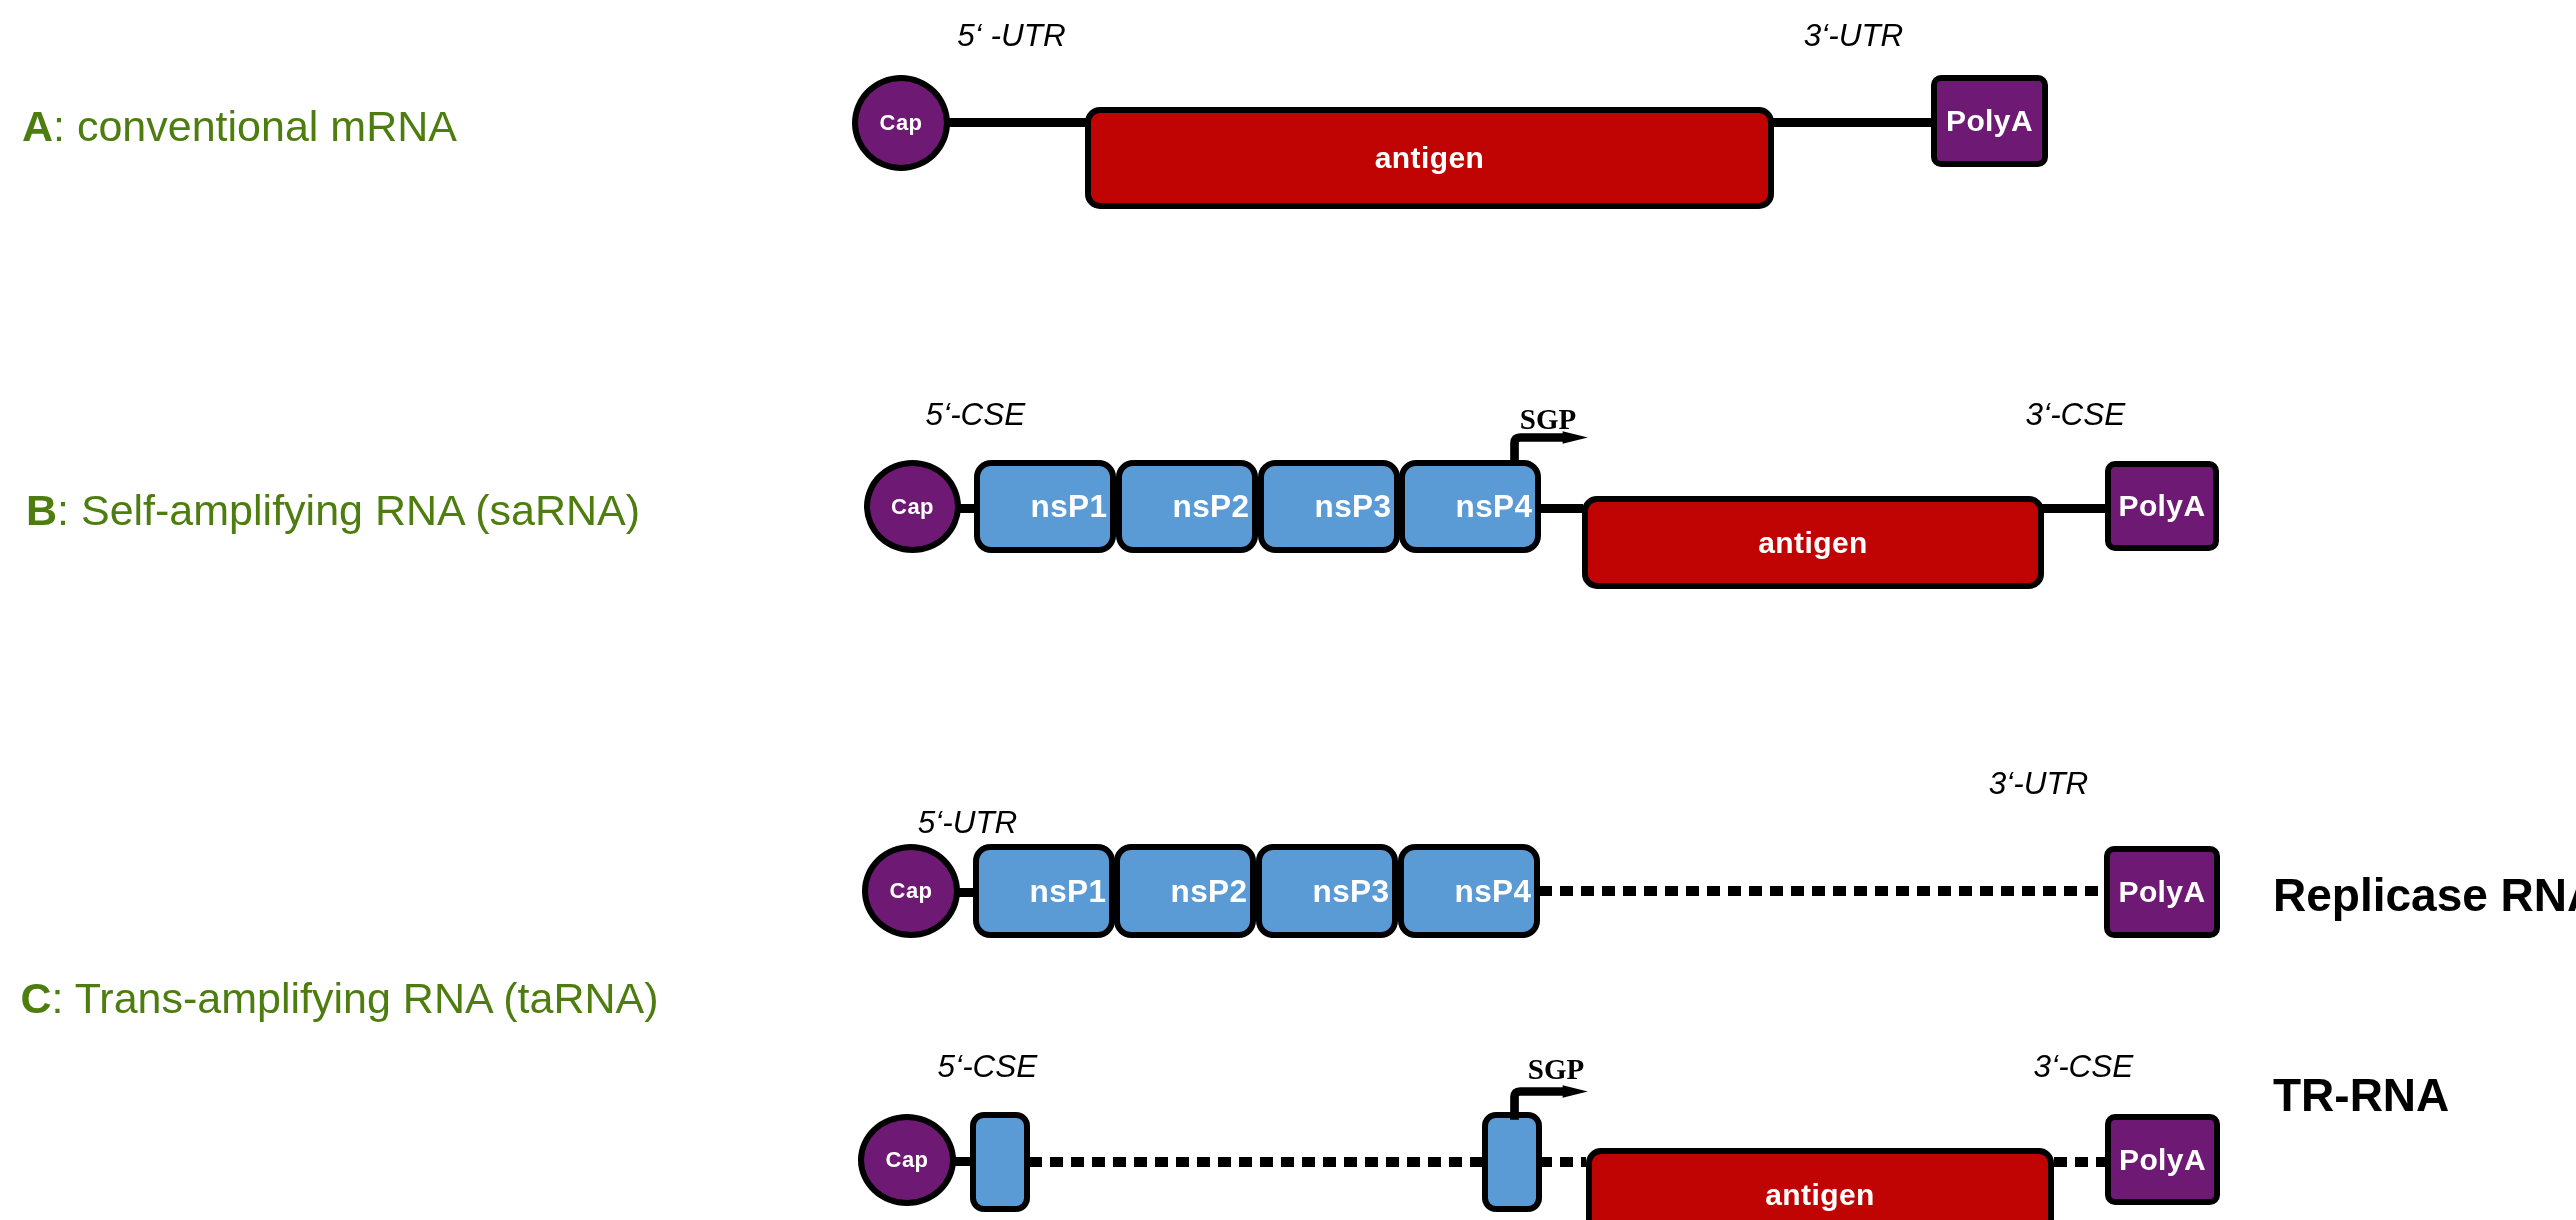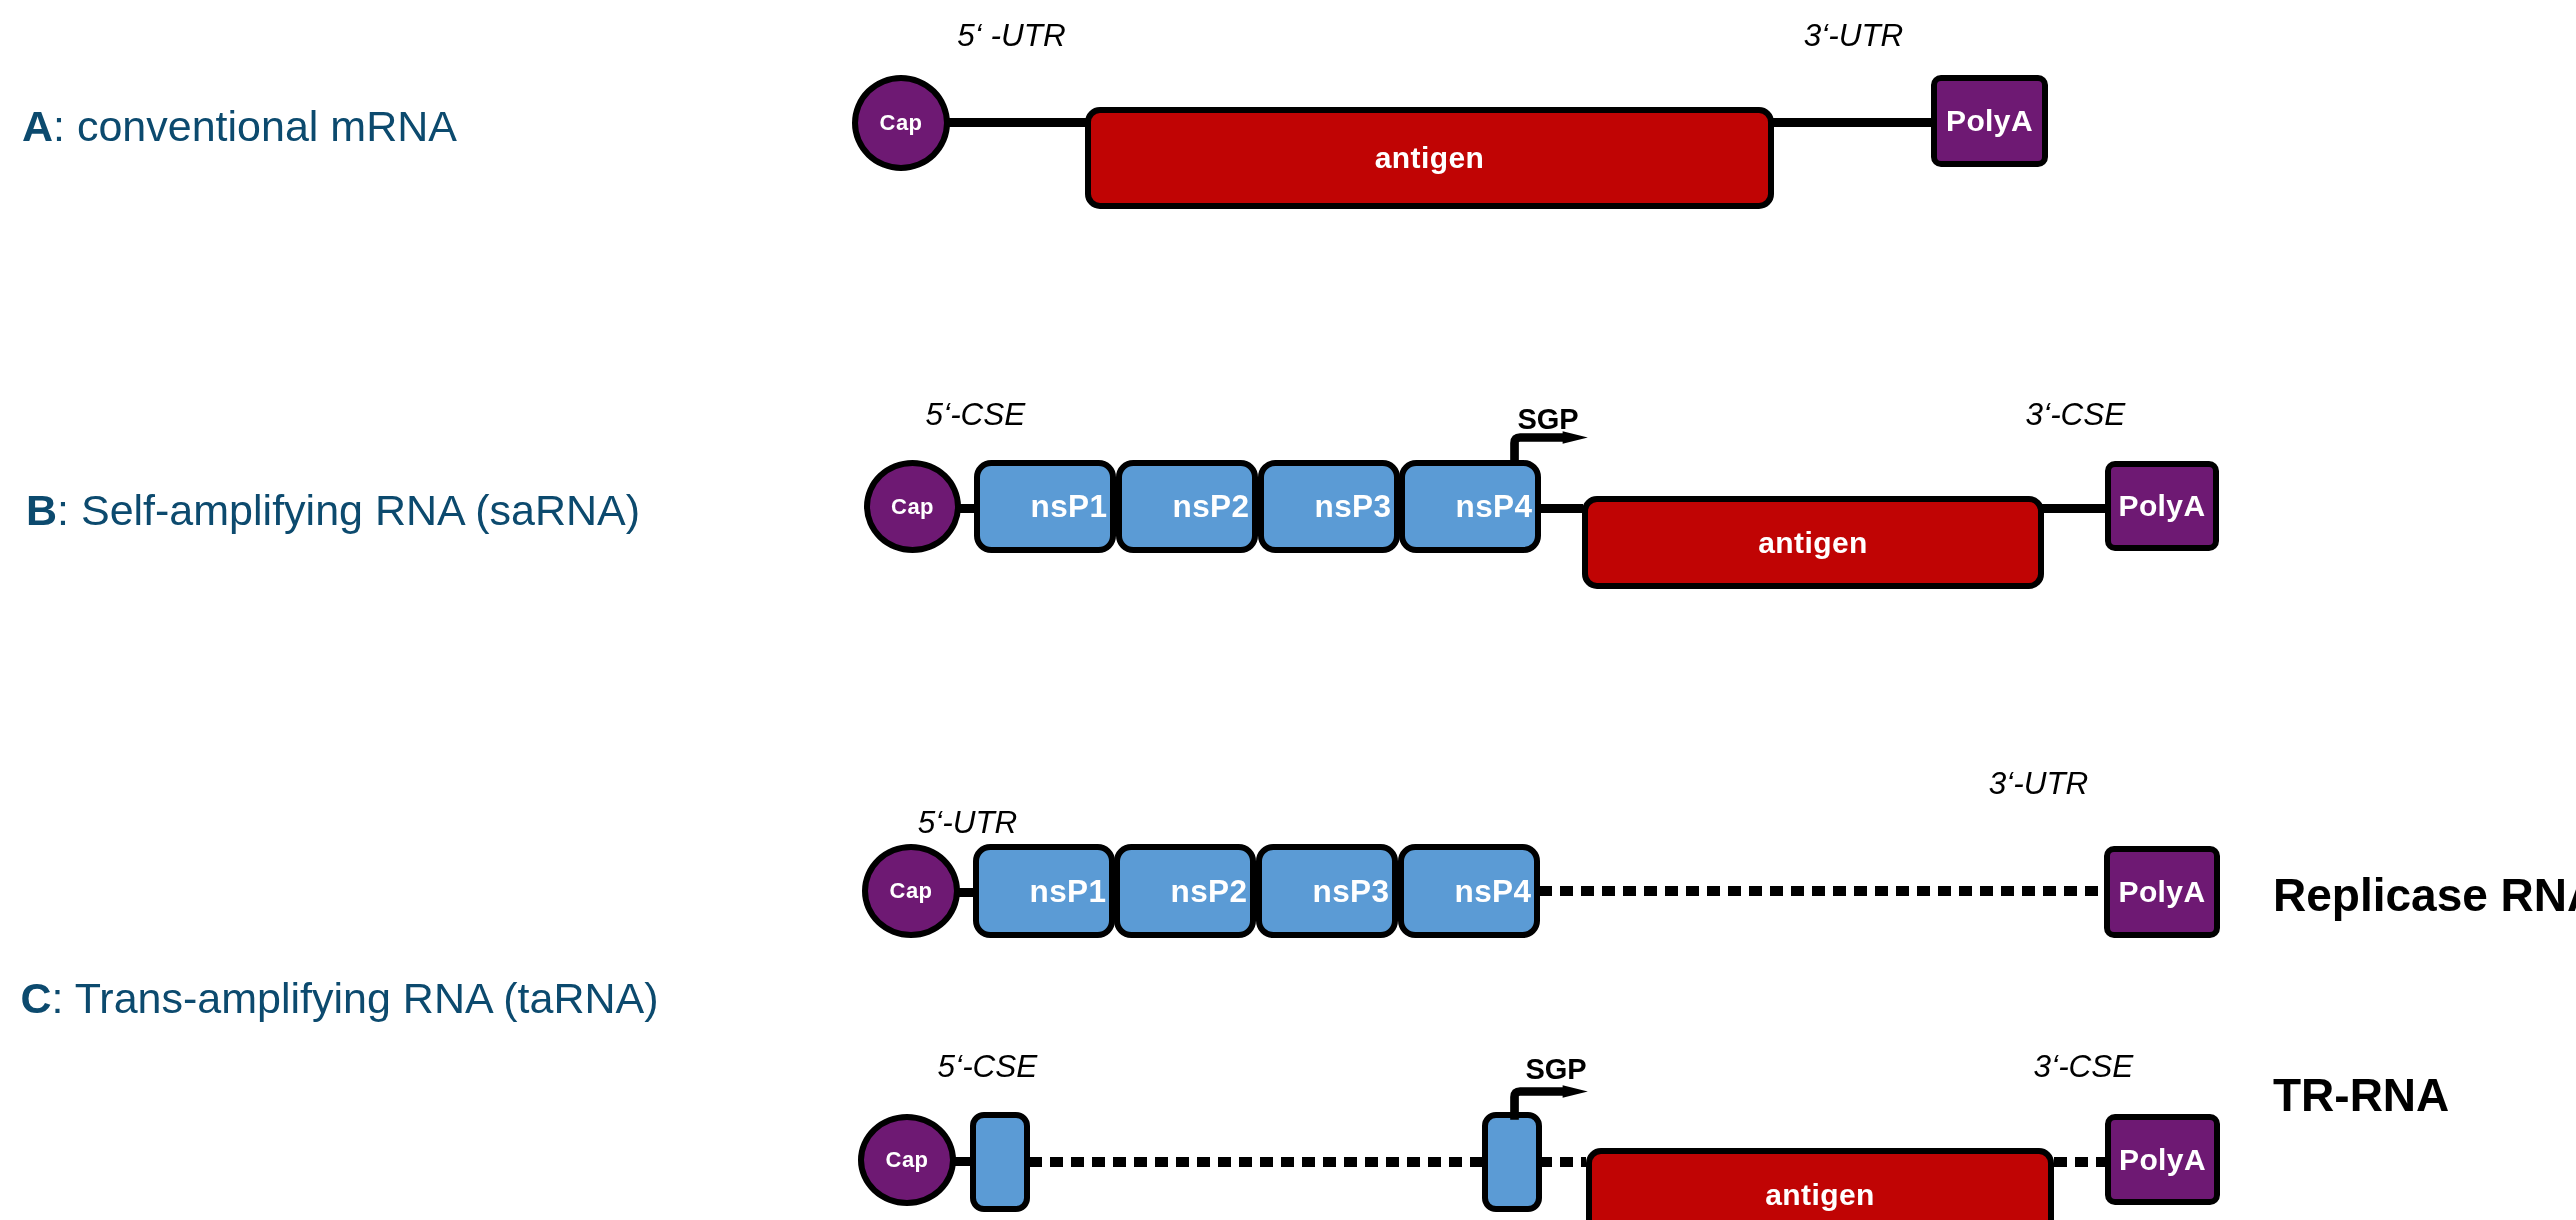--- a/index.html
+++ b/index.html
@@ -22,22 +22,22 @@
   .bluebox{ border-radius:17.3px; background:var(--blue); font-size:31.5px;padding-left:48px; }
   .bluebox.small{ border-radius:14px; }
   .ln{ position:absolute; height:8.7px; background:var(--outline); }
   .dot{
     position:absolute; height:10.2px;
     background:repeating-linear-gradient(90deg, var(--outline) 0, var(--outline) 12.6px, transparent 12.6px, transparent 21px);
   }
   .nub{ position:absolute; background:var(--outline); }
   
   .ann{ position:absolute; width:165px; text-align:center; font-style:italic; font-size:31.5px; color:#000; white-space:nowrap; }
-  .sgp{ position:absolute; width:94px; text-align:center; font-weight:bold; font-size:29px; color:#000; }
-  .rowlbl{ position:absolute; font-size:43px; color:#0c4a6e; white-space:nowrap; }
+  .sgp{ position:absolute; width:94px; text-align:center; font-weight:bold; font-size:29px; color:#000;font-family:Liberation Serif, serif; }
+  .rowlbl{ position:absolute; font-size:43px; color:#4d7c0f; white-space:nowrap; }
   .rowlbl .letter{ font-weight:bold; }
   .biglbl{ position:absolute; font-weight:bold; font-size:46px; color:#000; white-space:nowrap; }
   .arrow{ position:absolute; }
 </style>
 </head>
 <body>
 
 <div id="diagram">
 
   <div class="rowlbl" style="left:22px; top:102px;">

